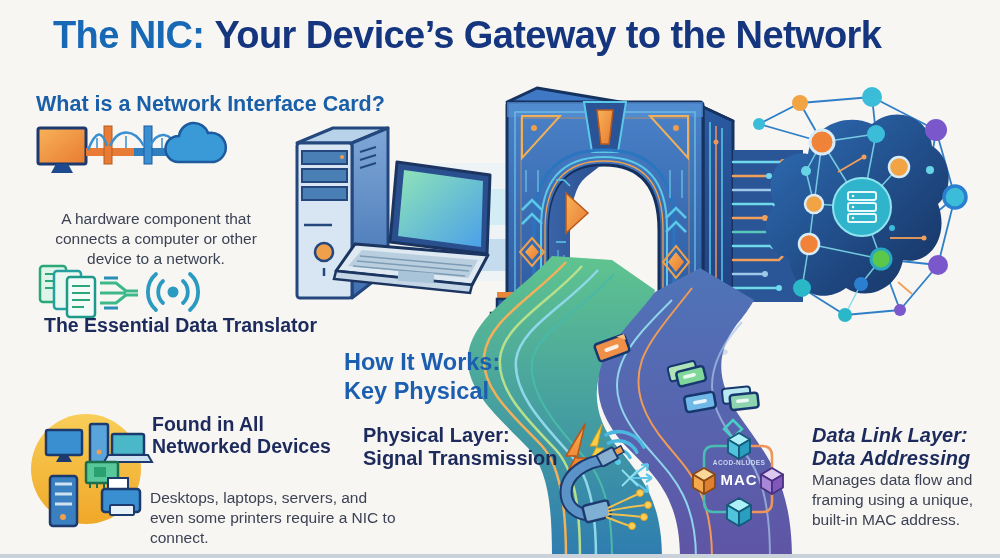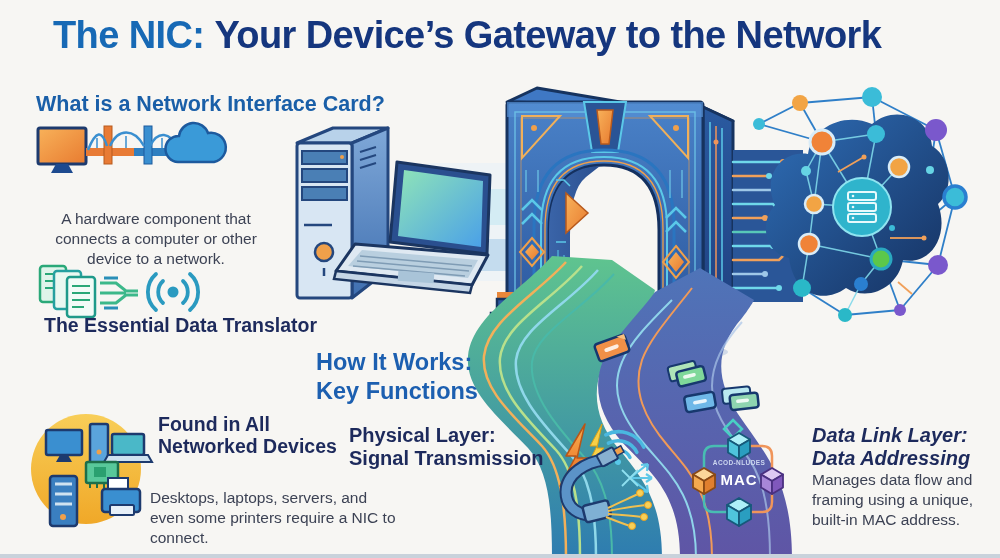--- a/index.html
+++ b/index.html
@@ -13,24 +13,24 @@
   .title{left:53px;top:14px;font-size:38px;font-weight:800;letter-spacing:-0.6px;white-space:nowrap;}
   .title .accent{color:#1769b5;margin-right:10px;}
   .title .rest{color:#15367e;}
   .subtitle{left:36px;top:92px;font-size:21.5px;font-weight:800;color:#1a5fa8;}
   .sec-heading{font-size:19.5px;font-weight:800;color:#1d2a5c;line-height:1.15;}
   .sec-body{font-size:15.5px;font-weight:500;color:#3c4254;line-height:1.3;}
   .h-bridge{left:36px;top:173px;}
   .b-bridge{left:36px;top:209px;width:240px;text-align:center;}
   .h-translator{left:36px;top:314px;margin-left:8px;}
   .b-translator{left:36px;top:338px;width:250px;}
-  .h-devices{left:158px;top:413px;}
+  .h-devices{left:152px;top:413px;}
   .b-devices{left:150px;top:488px;width:250px;}
-  .how{left:316px;top:348px;font-size:23.5px;font-weight:800;color:#1c5fb0;line-height:1.22;}
-  .h-phys{left:349px;top:424px;font-size:20px;}
+  .how{left:344px;top:348px;font-size:23.5px;font-weight:800;color:#1c5fb0;line-height:1.22;}
+  .h-phys{left:363px;top:424px;font-size:20px;}
   .b-phys{left:363px;top:469px;width:195px;}
   .h-dl{left:812px;top:424px;font-size:20px;font-style:italic;}
   .b-dl{left:812px;top:470px;width:185px;}
   .mac{left:710px;top:471px;width:58px;text-align:center;font-size:15px;font-weight:800;color:#ffffff;letter-spacing:1px;}
   .mac-sub{left:696px;top:459px;width:86px;text-align:center;font-size:6.5px;font-weight:700;color:#cdd7f0;letter-spacing:.4px;}
   .bottom-strip{position:absolute;left:0;bottom:0;width:1000px;height:4px;background:#c9d2db;z-index:4;}
   .line{display:block;}
 </style>
 </head>
 <body>
@@ -429,21 +429,21 @@
   <div class="txt sec-heading h-translator">The Essential Data Translator</div>
 
   <div class="txt sec-heading h-devices">
     <span class="line">Found in All</span>
     <span class="line">Networked Devices</span>
   </div>
   <div class="txt sec-body b-devices">Desktops, laptops, servers, and even some printers require a NIC to connect.</div>
 
   <div class="txt how">
     <span class="line">How It Works:</span>
-    <span class="line">Key Functions</span>
+    <span class="line">Key Physical</span>
   </div>
 
   <div class="txt sec-heading h-phys">
     <span class="line">Physical Layer:</span>
     <span class="line">Signal Transmission</span>
   </div>
 
   <div class="txt sec-heading h-dl">
     <span class="line">Data Link Layer:</span>
     <span class="line">Data Addressing</span>

